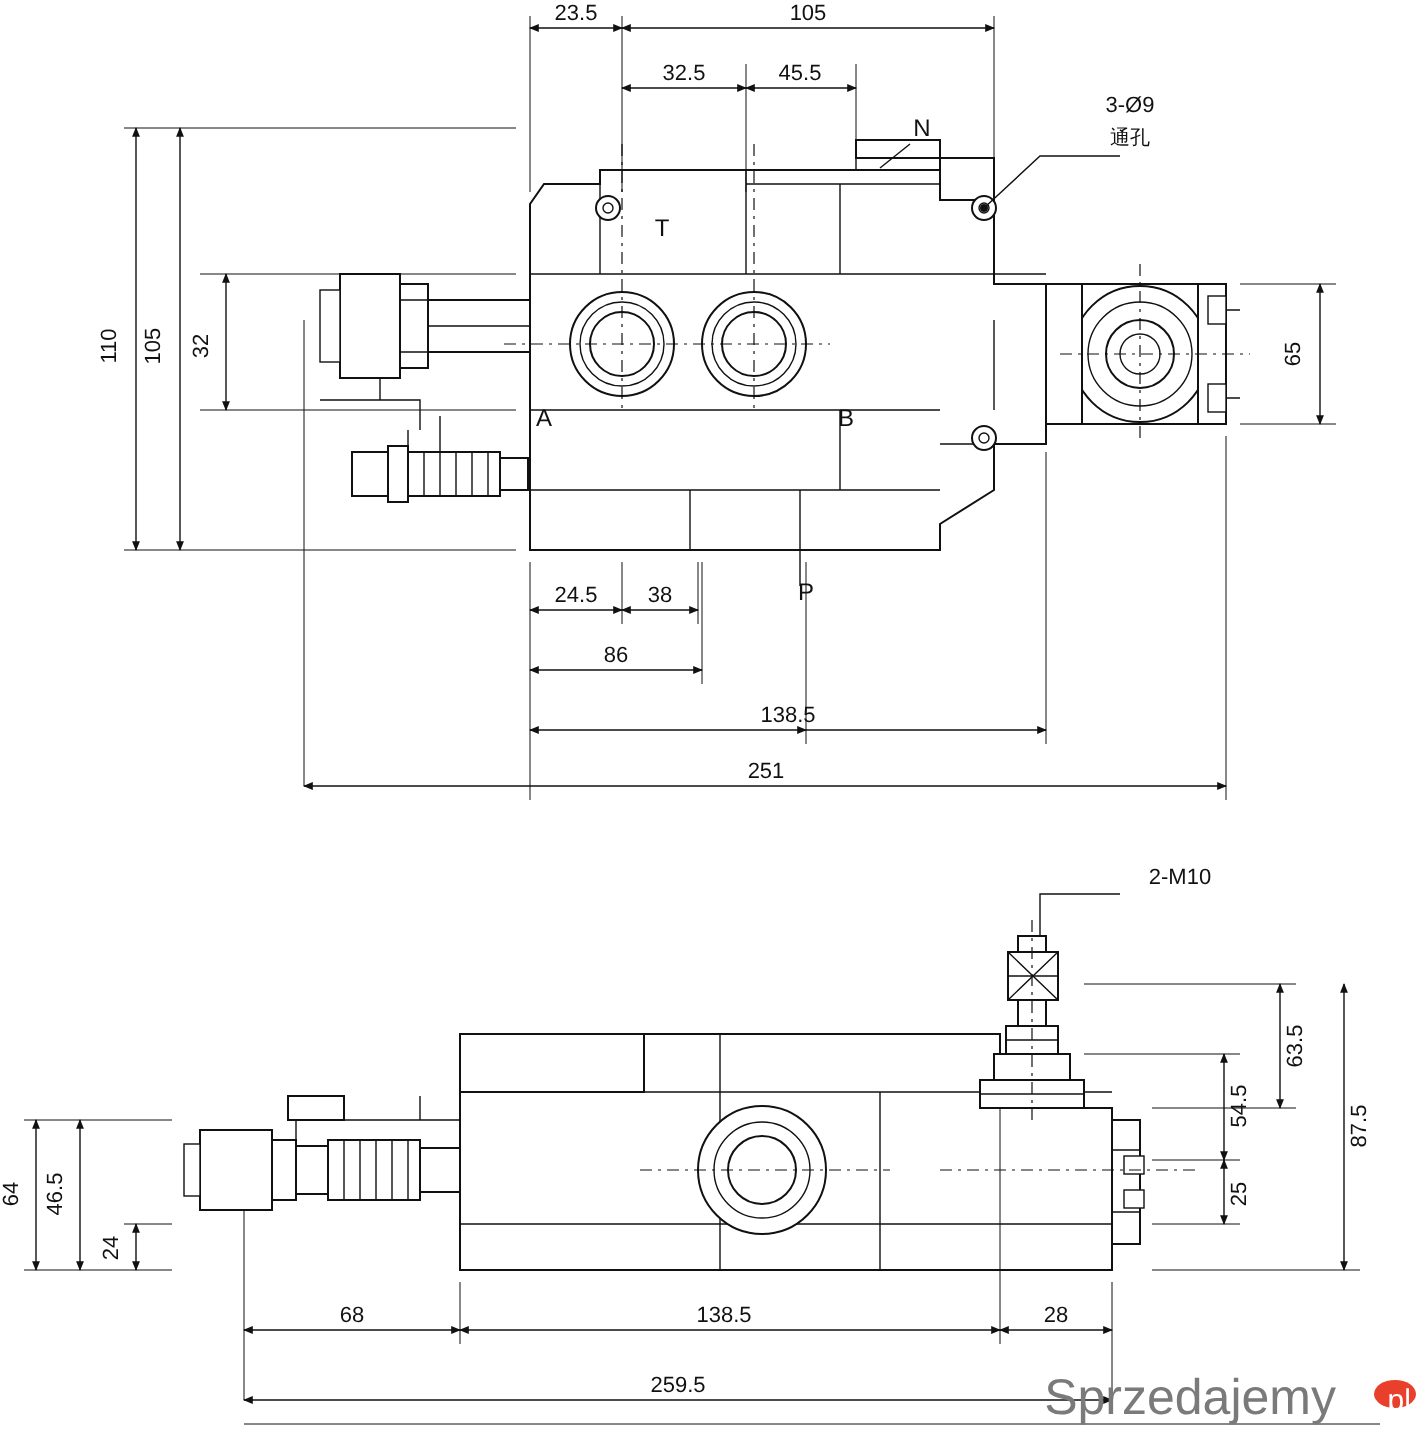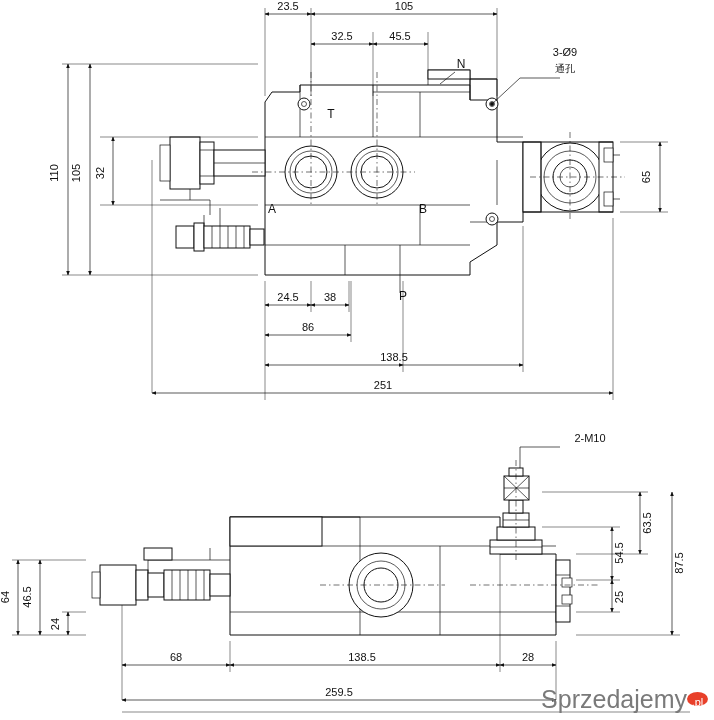--- a/index.html
+++ b/index.html
@@ -43,25 +43,25 @@
     color:#7a7a7a;
     letter-spacing:0px;
     user-select:none;
   }
   .wm-dot{
     display:inline-block;
     width:21px;height:14px;
     border-radius:50%;
     background:#e8402a;
     color:#ffffff;
-    font-size:11px;
+    font-size:15px;
     line-height:21px;
     text-align:center;
     vertical-align:2px;
-    margin-left:0;
+    margin-left:19px;
   }
 </style>
 </head>
 <body>
 
 <div id="stage">
 <svg width="714" height="720" viewBox="0 0 714 720" xmlns="http://www.w3.org/2000/svg">
 
   <defs>
     <marker id="ar" viewBox="0 0 10 10" refX="9" refY="5" markerWidth="7" markerHeight="7" orient="auto">

